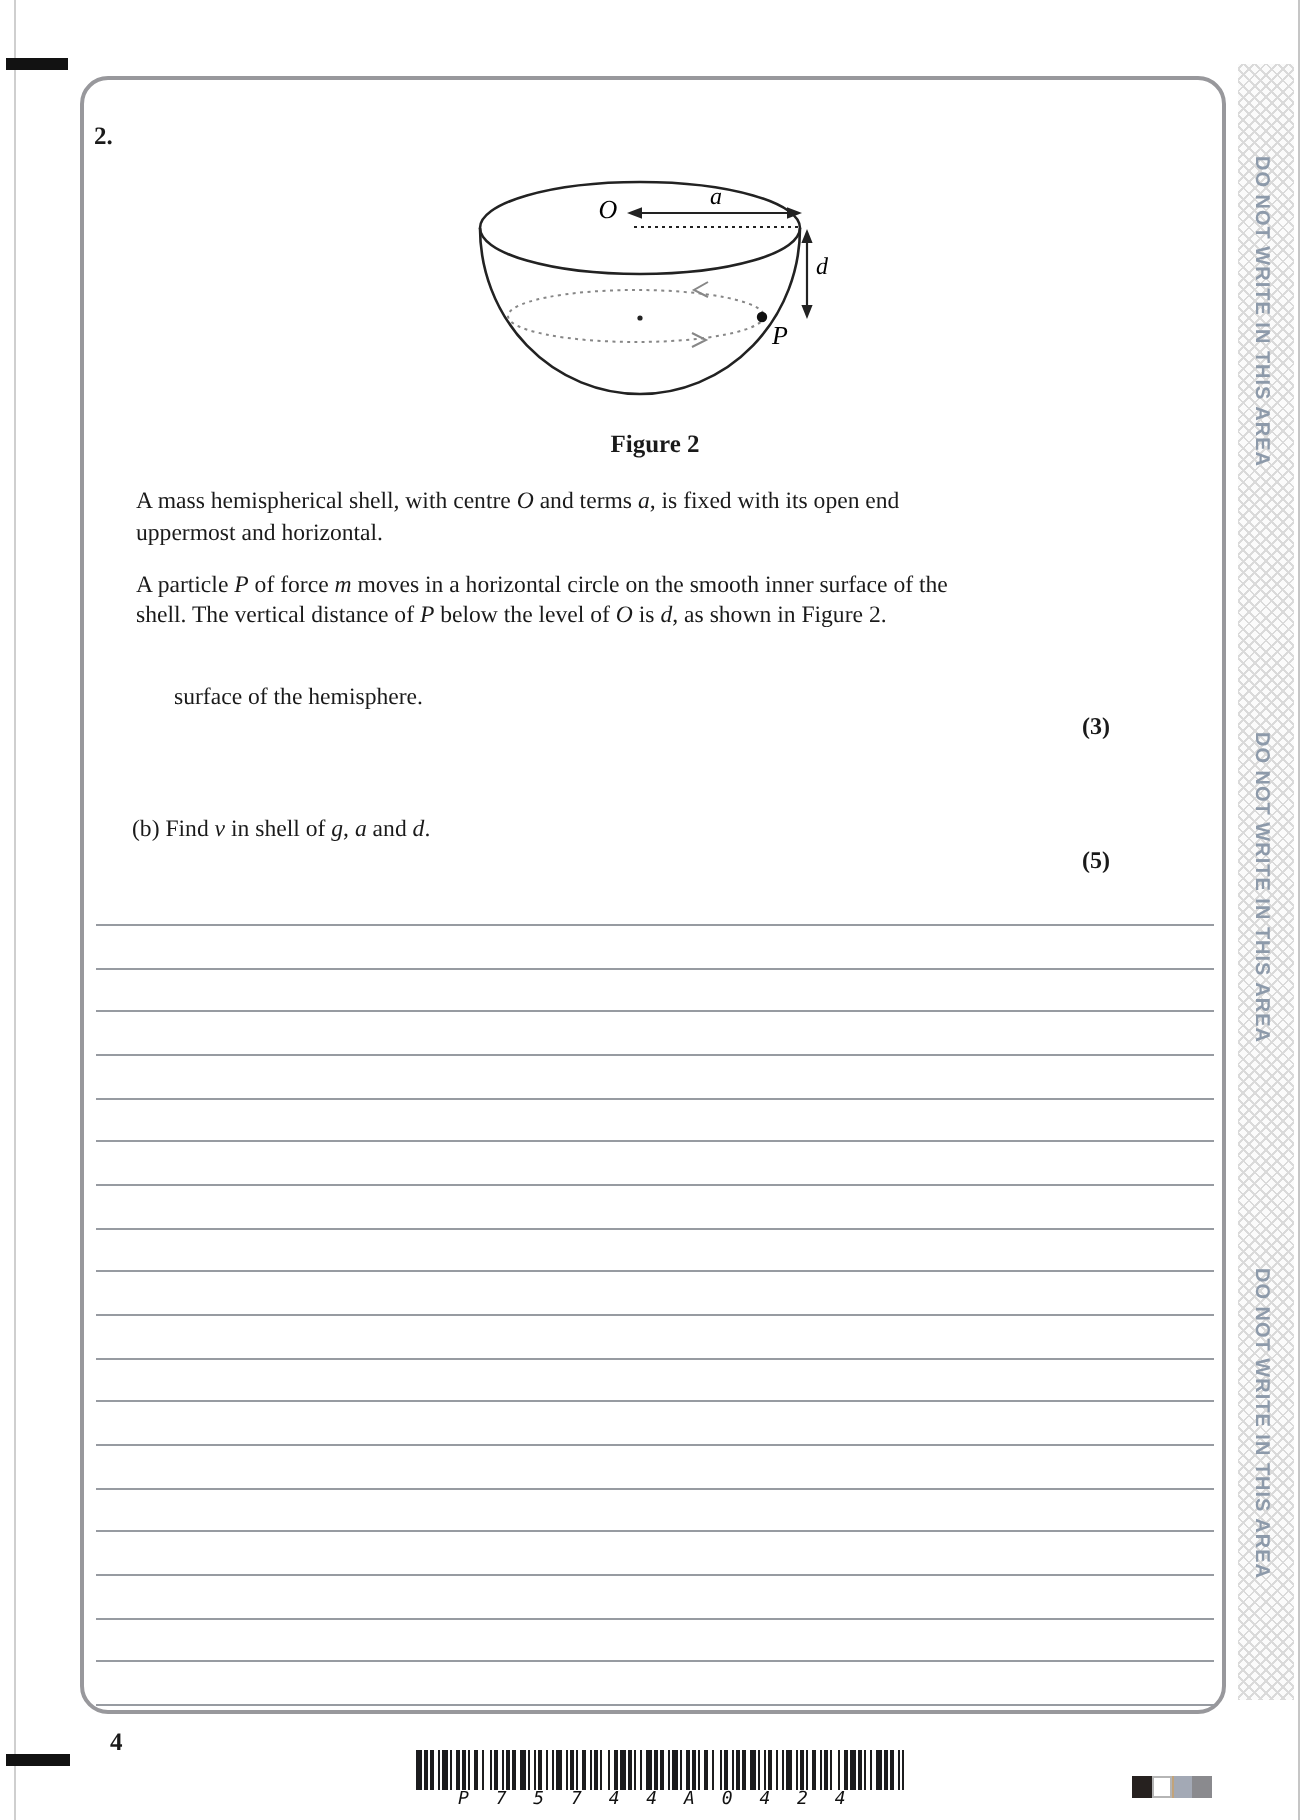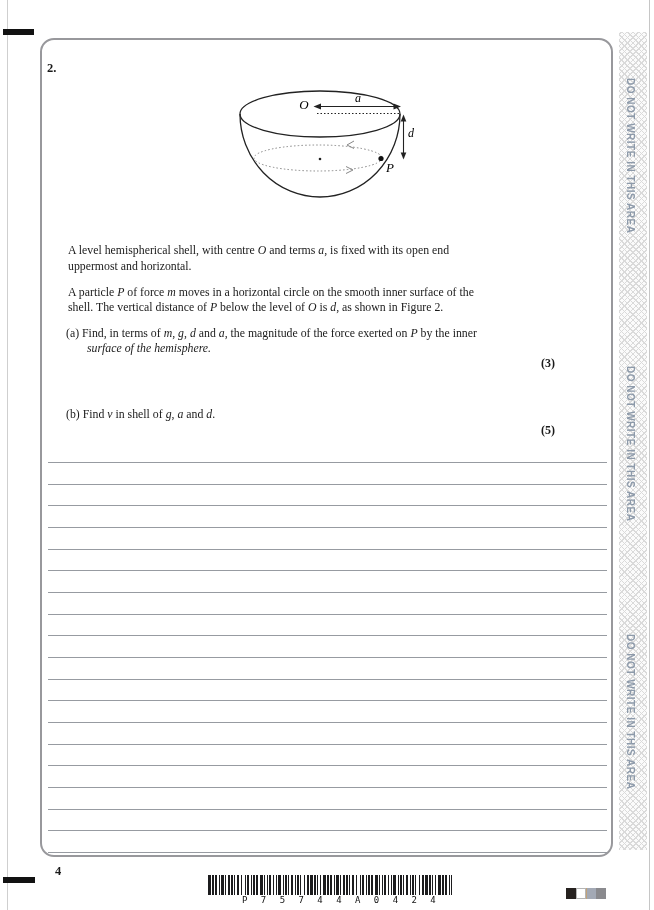--- a/index.html
+++ b/index.html
@@ -25,23 +25,23 @@
   .it{font-style:italic;}
   .qnum{position:absolute;left:47px;top:61px;font-weight:bold;font-size:12.5px;}
   .marks{position:absolute;font-weight:bold;font-size:12px;}
   .fig-caption{position:absolute;left:230px;top:215px;width:195px;text-align:center;
         font-weight:bold;font-size:12.5px;}
   .answer-line{position:absolute;left:48px;width:559px;height:0;border-top:1px solid #979ba1;}
   .page-num{position:absolute;left:55px;top:864px;font-weight:bold;font-size:12.5px;}
   .barcode{position:absolute;left:208px;top:875px;width:244px;height:20px;overflow:hidden;white-space:nowrap;font-size:0;}
   .barcode .bar{display:inline-block;height:20px;background:#1c1c1e;vertical-align:top;}
   .barcode .gap{display:inline-block;height:20px;background:transparent;vertical-align:top;}
-  .barcode-digits{position:absolute;left:242px;top:895px;width:196px;
+  .barcode-digits{position:absolute;left:229px;top:895px;width:196px;
         font-family:"DejaVu Sans Mono",monospace;font-size:9px;color:#111;
-        white-space:pre;word-spacing:8px;}
+        white-space:pre;word-spacing:8px;font-style:italic;}
   .reg-blocks{position:absolute;left:566px;top:888px;height:11px;font-size:0;}
   .reg-blocks span{display:inline-block;width:10px;height:11px;box-sizing:border-box;}
   .rb1{background:#26211f;}
   .rb2{background:#ffffff;border:1px solid #b5b5b5;}
   .rb3{background:#a3a9b5;border-left:1px solid #c2a37a;}
   .rb4{background:#8a8a8e;}
   svg text{font-family:"Liberation Serif",serif;}
 </style>
 </head>
 <body>
@@ -75,27 +75,27 @@
     <polygon points="173.5,29.5 170.7,36.5 176.3,36.5" fill="#222"></polygon>
     <polygon points="173.5,74.5 170.7,67.5 176.3,67.5" fill="#222"></polygon>
     <text x="178" y="52" font-size="12" font-style="italic" text-anchor="start">d</text>
     <ellipse cx="88" cy="73" rx="64" ry="13" fill="none" stroke="#878787" stroke-width="1" stroke-dasharray="1.5 2.2"></ellipse>
     <polyline points="124,56 117,60 124,63.5" fill="none" stroke="#878787" stroke-width="1"></polyline>
     <polyline points="116,81.5 123,85 116,88.5" fill="none" stroke="#878787" stroke-width="1"></polyline>
     <circle cx="90" cy="74" r="1.3" fill="#222"></circle>
     <circle cx="151" cy="73.5" r="2.6" fill="#111"></circle>
     <text x="156" y="87" font-size="13" font-style="italic" text-anchor="start">P</text>
   </svg>
+  <div class="fig-caption">Figure 2</div>
 
-  <div class="tline" style="left:68px;top:243px;"><span>A level hemispherical shell, with centre </span><span class="it">O</span><span> and terms </span><span class="it">a</span><span>, is fixed with its open end</span></div>
+  <div class="tline" style="left:68px;top:243px;"><span>A mass hemispherical shell, with centre </span><span class="it">O</span><span> and terms </span><span class="it">a</span><span>, is fixed with its open end</span></div>
   <div class="tline" style="left:68px;top:259px;"><span>uppermost and horizontal.</span></div>
   <div class="tline" style="left:68px;top:285px;"><span>A particle </span><span class="it">P</span><span> of force </span><span class="it">m</span><span> moves in a horizontal circle on the smooth inner surface of the</span></div>
   <div class="tline" style="left:68px;top:300px;"><span>shell. The vertical distance of </span><span class="it">P</span><span> below the level of </span><span class="it">O</span><span> is </span><span class="it">d</span><span>, as shown in Figure 2.</span></div>
-  <div class="tline" style="left:66px;top:326px;"><span>(a) Find, in terms of </span><span class="it">m</span><span>, </span><span class="it">g</span><span>, </span><span class="it">d</span><span> and </span><span class="it">a</span><span>, the magnitude of the force exerted on </span><span class="it">P</span><span> by the inner</span></div>
-  <div class="tline" style="left:87px;top:341px;font-style:italic;"><span>surface of the hemisphere.</span></div>
+  <div class="tline" style="left:87px;top:341px;"><span>surface of the hemisphere.</span></div>
   <div class="marks" style="left:541px;top:356px;">(3)</div>
   <div class="tline" style="left:66px;top:407px;"><span>(b) Find </span><span class="it">v</span><span> in shell of </span><span class="it">g</span><span>, </span><span class="it">a</span><span> and </span><span class="it">d</span><span>.</span></div>
   <div class="marks" style="left:541px;top:423px;">(5)</div>
 
   <div>
       <div class="answer-line" style="top: 462px;"></div>
       <div class="answer-line" style="top: 483.67px;"></div>
       <div class="answer-line" style="top: 505.34px;"></div>
       <div class="answer-line" style="top: 527.01px;"></div>
       <div class="answer-line" style="top: 548.68px;"></div>

